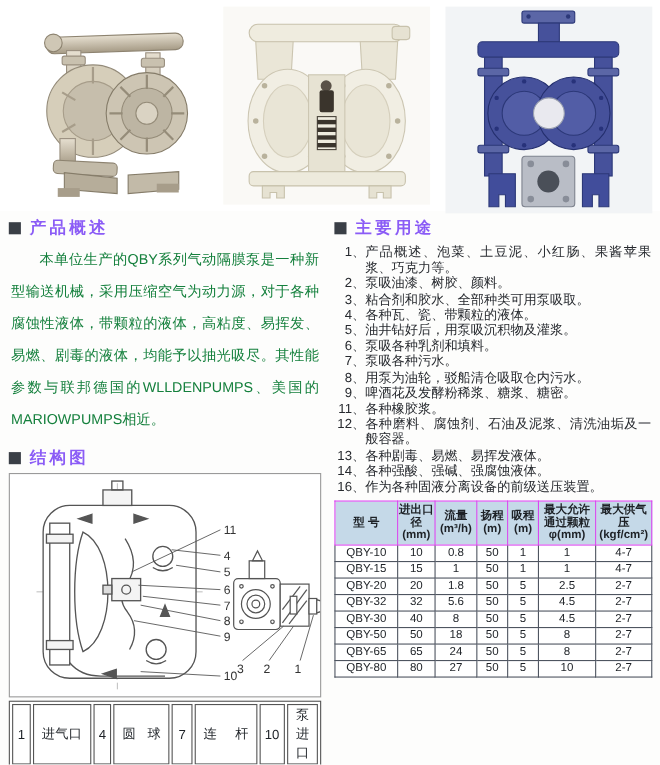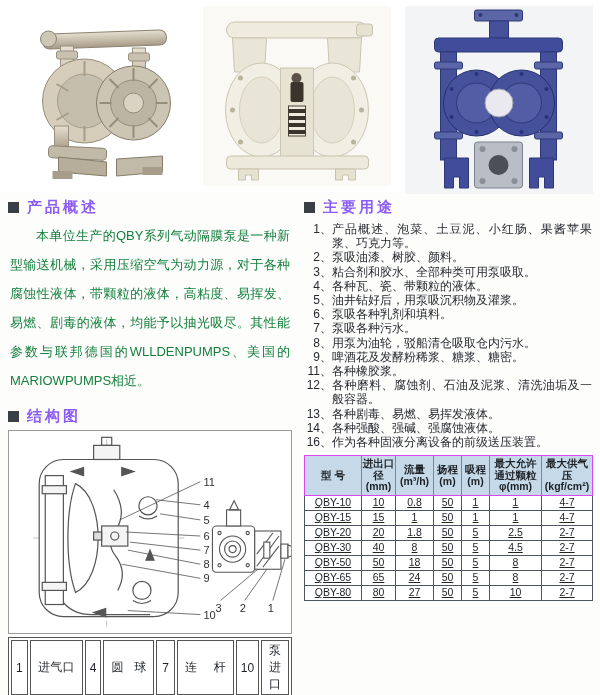--- a/index.html
+++ b/index.html
@@ -49,21 +49,21 @@
   .hrow>div{display:table-cell;background:#c5d9e8;border:1px solid #d946ef;text-align:center;vertical-align:middle;font-size:10.5px;font-weight:bold;color:#1d2126;padding:2px 0;}
   .hrow>div:nth-of-type(1){width:56px;}
   .hrow>div:nth-of-type(2){width:33px;}
   .hrow>div:nth-of-type(3){width:37px;}
   .hrow>div:nth-of-type(4){width:27px;}
   .hrow>div:nth-of-type(5){width:27px;}
   .hrow>div:nth-of-type(6){width:51px;margin-left:40px;}
   .hl{line-height:11.5px;}
   .hu{line-height:11.5px;font-weight:bold;}
   .pbody{display:table-row-group;}
-  .drow{display:table-row;text-decoration:underline;}
+  .drow{display:table-row;}
   .drow>div{display:table-cell;border:1px solid #4e5560;font-size:10.5px;height:14px;line-height:13px;text-align:center;vertical-align:middle;color:#1d2126;}
 </style>
 </head>
 <body>
 
 <div>
 
   <div class="photos">
 
     <div class="photo" id="ph1">
@@ -442,20 +442,29 @@
               <div>QBY-20</div>
               <div>20</div>
               <div>1.8</div>
               <div>50</div>
               <div>5</div>
               <div>2.5</div>
               <div>2-7</div>
             </div>
 
 
+            <div class="drow">
+              <div>QBY-32</div>
+              <div>32</div>
+              <div>5.6</div>
+              <div>50</div>
+              <div>5</div>
+              <div>4.5</div>
+              <div>2-7</div>
+            </div>
 
             <div class="drow">
               <div>QBY-30</div>
               <div>40</div>
               <div>8</div>
               <div>50</div>
               <div>5</div>
               <div>4.5</div>
               <div>2-7</div>
             </div>

